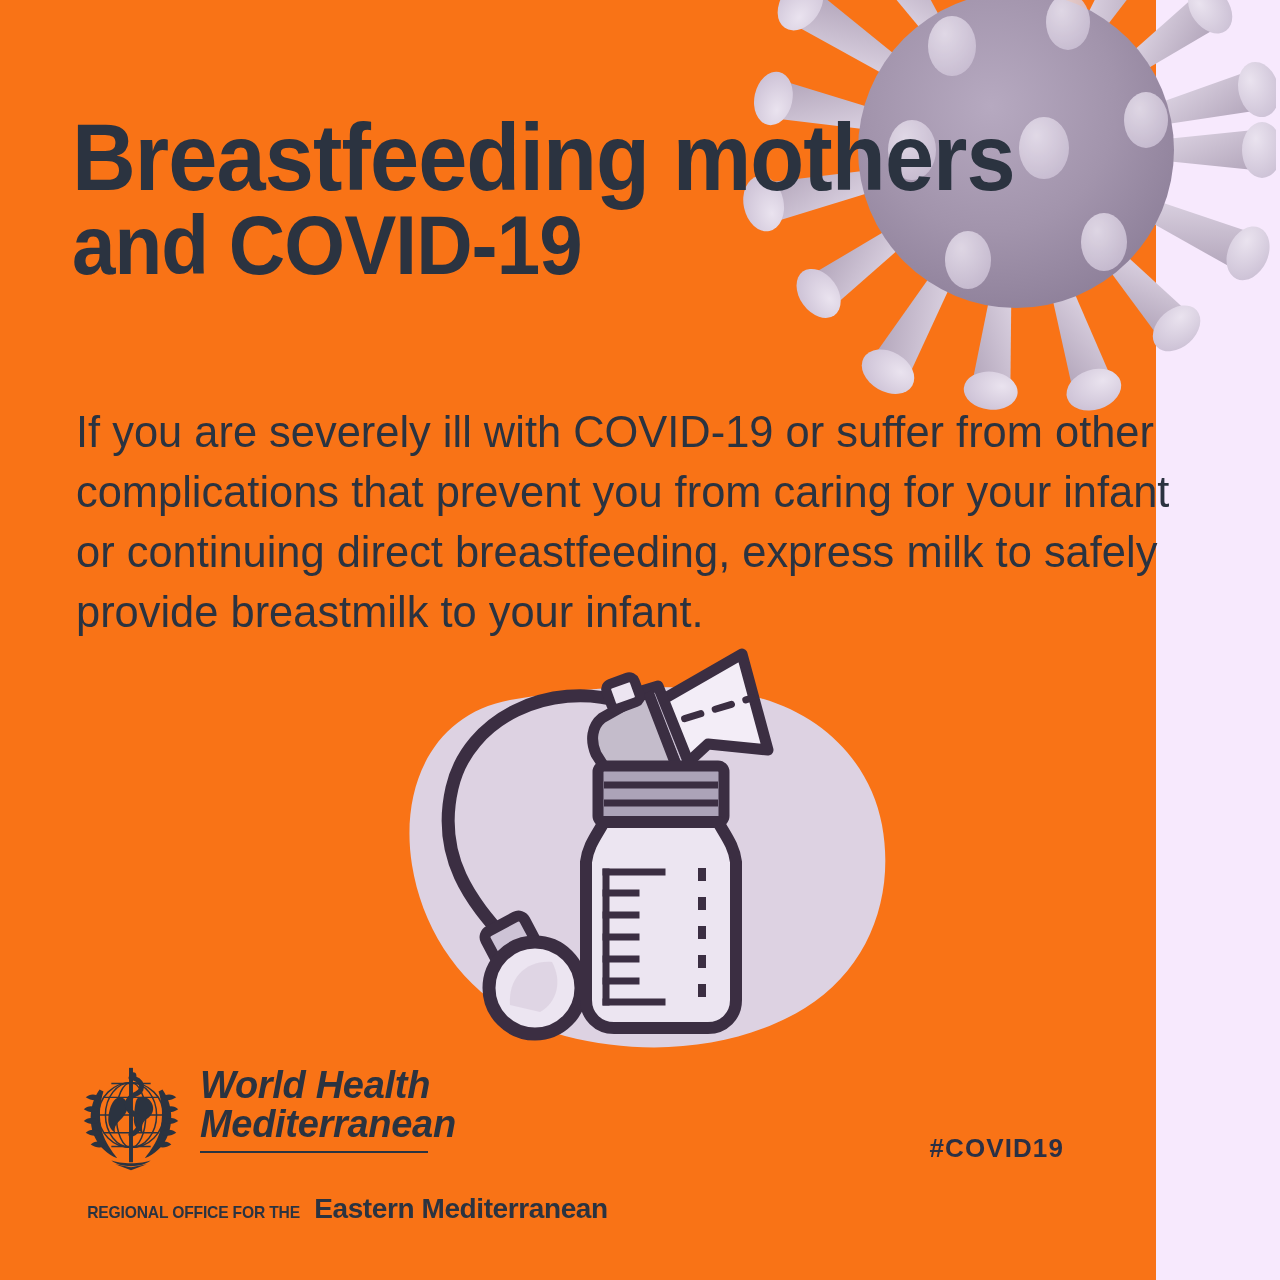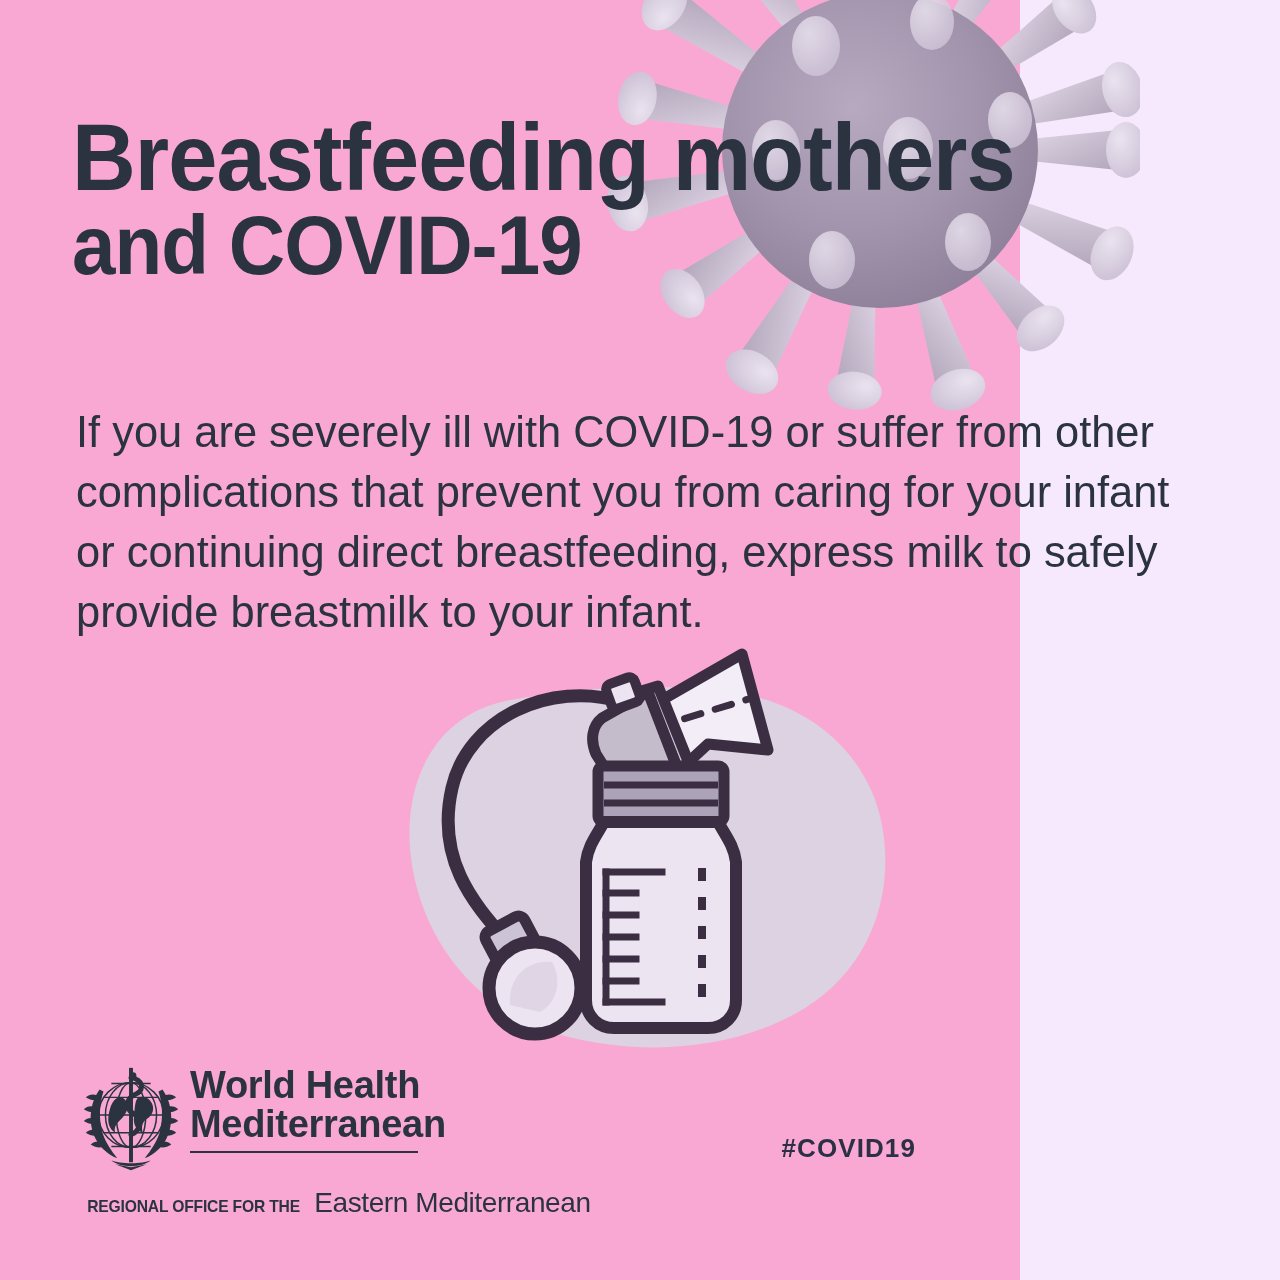--- a/index.html
+++ b/index.html
@@ -4,22 +4,22 @@
 <style>
   * { margin:0; padding:0; box-sizing:border-box; }
   html, body {
     width:1280px; height:1280px;
     font-family:"Liberation Sans", sans-serif;
     background:#f7e9fd;
     overflow:hidden;
   }
   #poster {
     position:relative;
-    width:1020px; height:1280px;
-    background:#f9a8d4;
+    width:1156px; height:1280px;
+    background:#f97316;
   }
 
   
   #virus-art {
     position:absolute;
     top:-150px; right:-120px;
     width:560px; height:620px;
     pointer-events:none;
   }
 
@@ -73,67 +73,69 @@
     display:flex;
     flex-direction:column;
     width:360px;
   }
   #who-logo-main {
     display:flex;
     align-items:flex-start;
   }
   #who-emblem { width:118px; height:118px; flex:none; margin-top:2px; }
   #who-wordmark {
+    margin-left:10px;
     padding-top:8px;
+    font-style:italic;
   }
   .who-word {
     font-family:"Liberation Sans Narrow","Liberation Sans", sans-serif;
     font-weight:bold;
     font-size:38px;
     line-height:1.03;
     color:#2b3340;
     letter-spacing:-0.3px;
     white-space:nowrap;
   }
   #who-rule {
     height:2px;
     background:#2b3340;
     margin-top:7px;
     width:228px;
   }
   #who-region-row {
     display:flex;
     align-items:baseline;
-    margin-top:9px;
+    margin-top:15px;
     margin-left:6px;
   }
   #who-region-prefix {
     font-family:"Liberation Sans Narrow","Liberation Sans", sans-serif;
     font-weight:bold;
     font-size:17px;
     letter-spacing:-0.2px;
     color:#2b3340;
     white-space:nowrap;
     transform:scaleX(0.92);
     transform-origin:left baseline;
   }
   #who-region-name {
     font-family:"Liberation Sans Narrow","Liberation Sans", sans-serif;
-    font-weight:normal;
+    font-weight:bold;
     font-size:28px;
     letter-spacing:-0.4px;
     color:#2b3340;
     white-space:nowrap;
     margin-left:5px;
   }
 
   
   #hashtags {
     position:absolute;
-    right:104px; top:1132px;
+    right:92px; top:1132px;
     text-align:left;
     z-index:3;
   }
   .hashtag {
     font-family:"Liberation Sans", sans-serif;
     font-weight:bold;
     font-size:26px;
     letter-spacing:1.1px;
     line-height:1.25;
     color:#2b3044;

